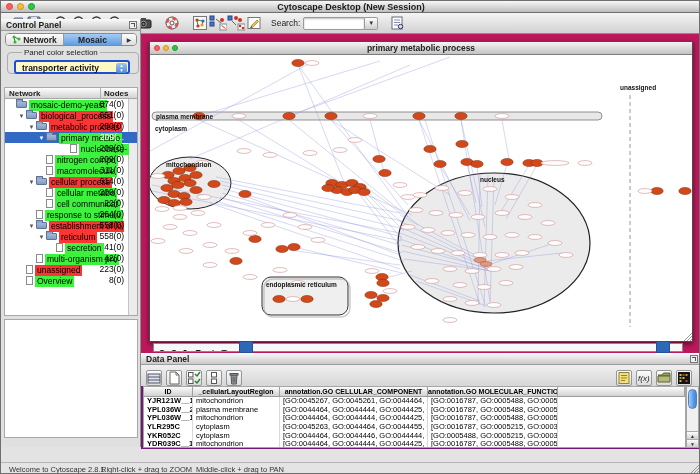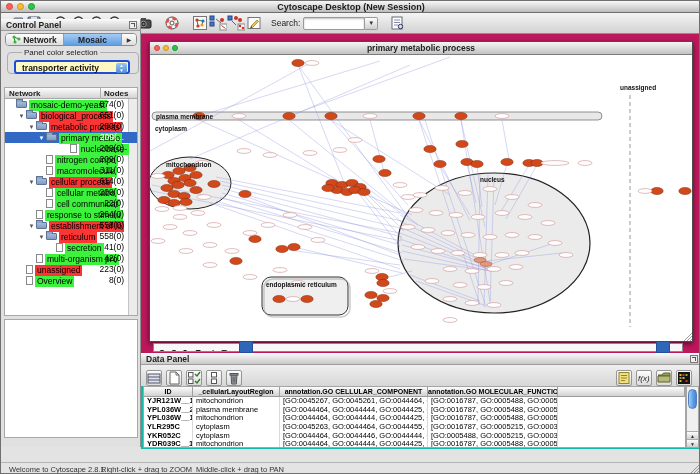--- a/index.html
+++ b/index.html
@@ -97,21 +97,21 @@
   .net-titlebar .lights{top:3px;left:4px;gap:3px;}
   .net-titlebar .light{width:6px;height:6px;}
   .net-title-text{position:absolute;left:0;right:0;top:1px;text-align:center;
     font-size:8.5px;font-weight:bold;color:#222;}
   .canvas-wrap{position:absolute;left:0;top:13px;width:542px;height:286px;background:#fff;}
   svg text{font-family:"Liberation Sans",sans-serif;}
   .sliver{position:absolute;left:12px;top:309px;width:530px;height:9px;background:#f8f8f8;
     border:1px solid #888;overflow:hidden;}
   .blue-notch{position:absolute;top:307px;height:12px;background:#2e66b8;border:1px solid #24509a;}
   
-  .data-panel{position:absolute;left:140px;top:352px;width:560px;height:96px;background:#14b8a6;}
+  .data-panel{position:absolute;left:140px;top:352px;width:560px;height:96px;background:#701a75;}
   .dp-toolbar{position:absolute;left:0;top:12px;width:560px;height:21px;
     background:linear-gradient(#efefef,#d7d7d7);display:flex;align-items:flex-end;padding:0 5px;}
   .dpbtn{width:16px;height:16px;border:1px solid #969696;border-radius:2px;
     background:linear-gradient(#fdfdfd,#dcdcdc);margin-right:4px;
     display:flex;align-items:center;justify-content:center;}
   .dp-right{margin-left:auto;display:flex;}
   .dtable{position:absolute;left:2px;top:33px;width:543px;height:62px;background:#fff;
     border:1px solid #a5a5a5;overflow:hidden;}
   .drow{display:flex;height:8.7px;line-height:8.7px;font-size:7.5px;color:#000;white-space:nowrap;}
   .drow.hdr{height:10px;line-height:10px;background:linear-gradient(#fbfbfb,#d2d2d2);

